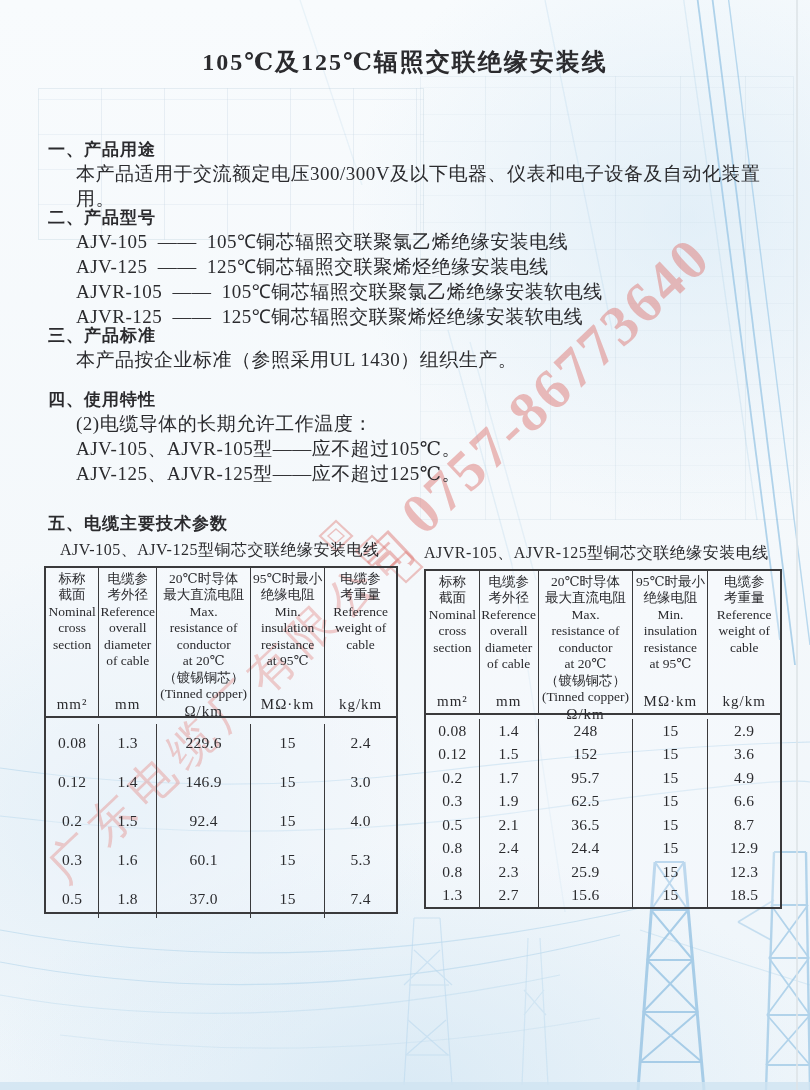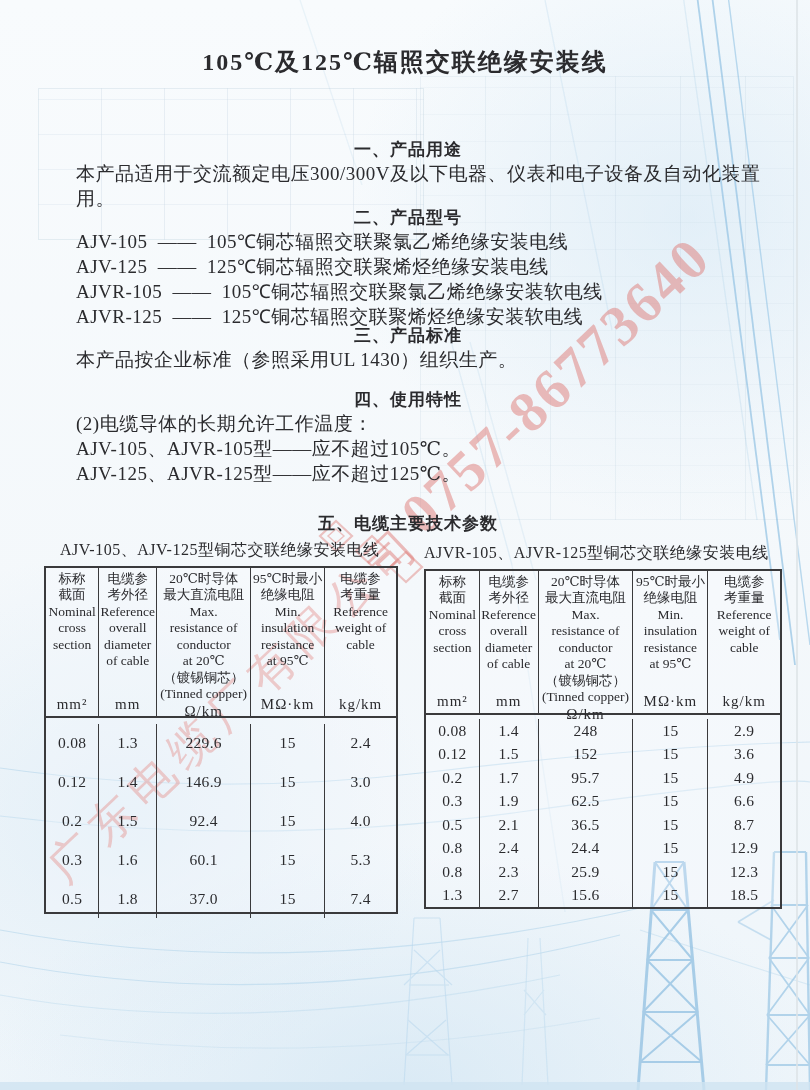--- a/index.html
+++ b/index.html
@@ -27,35 +27,35 @@
   .ghost2{left:420px;top:76px;width:372px;height:442px;opacity:.45;
     border:1px solid rgba(150,178,200,.30);
     background:
       repeating-linear-gradient(90deg, transparent 0 64px, rgba(150,178,200,.30) 64px 65px),
       repeating-linear-gradient(0deg, transparent 0 26px, rgba(160,186,206,.16) 26px 27px);}
   
   .title{position:absolute;left:0;top:46px;width:810px;text-align:center;
     font-size:24px;font-weight:bold;letter-spacing:2px;}
   .section{position:absolute;left:48px;width:720px;}
   .s1{top:138px}.s2{top:206px}.s3{top:324px}.s4{top:388px}.s5{top:512px}
-  .sec-head{font-size:17px;font-weight:bold;letter-spacing:1px;text-align:center;}
+  .sec-head{font-size:17px;font-weight:bold;letter-spacing:1px;}
   .sec-line{font-size:19px;line-height:25px;margin-left:28px;letter-spacing:.5px;}
   .s2 .sec-line{word-spacing:5px;font-family:Liberation Serif, serif;}
   
   .tcap{position:absolute;font-size:16px;letter-spacing:.5px;}
   .tcap-left{left:60px;top:540px;}
   .tcap-right{left:424px;top:543px;}
   
   .ttable{position:absolute;border:2px solid #3a3a3c;background:rgba(252,253,254,.25);}
   .t-left{left:44px;top:566px;width:350px;height:344px;}
   .t-right{left:424px;top:569px;width:354px;height:336px;}
   .thead{display:flex;border-bottom:2px solid #3a3a3c;}
   .t-left .thead{height:148px;}
   .t-right .thead{height:142px;}
-  .hcell{display:flex;flex-direction:column;box-sizing:border-box;
+  .hcell{display:flex;flex-direction:column;align-items:center;box-sizing:border-box;
     border-right:1.5px solid #3a3a3c;padding-top:3px;text-align:center;}
   .hcell:last-child{border-right:none;}
   .hlines{font-size:13.5px;line-height:1.22;letter-spacing:0;}
   .unit{margin-top:auto;font-size:15px;padding-bottom:3px;letter-spacing:1px;}
   .tbody{display:flex;flex-direction:column;justify-content:space-around;}
   .t-left .tbody{height:194px;padding:6px 0 10px 0;}
   .t-right .tbody{height:188px;padding:4px 0 8px 0;}
   .trow{display:flex;flex:1;}
   .tcell{display:flex;align-items:center;justify-content:center;box-sizing:border-box;
     border-right:1.5px solid #3a3a3c;font-size:15.5px;letter-spacing:.3px;}

